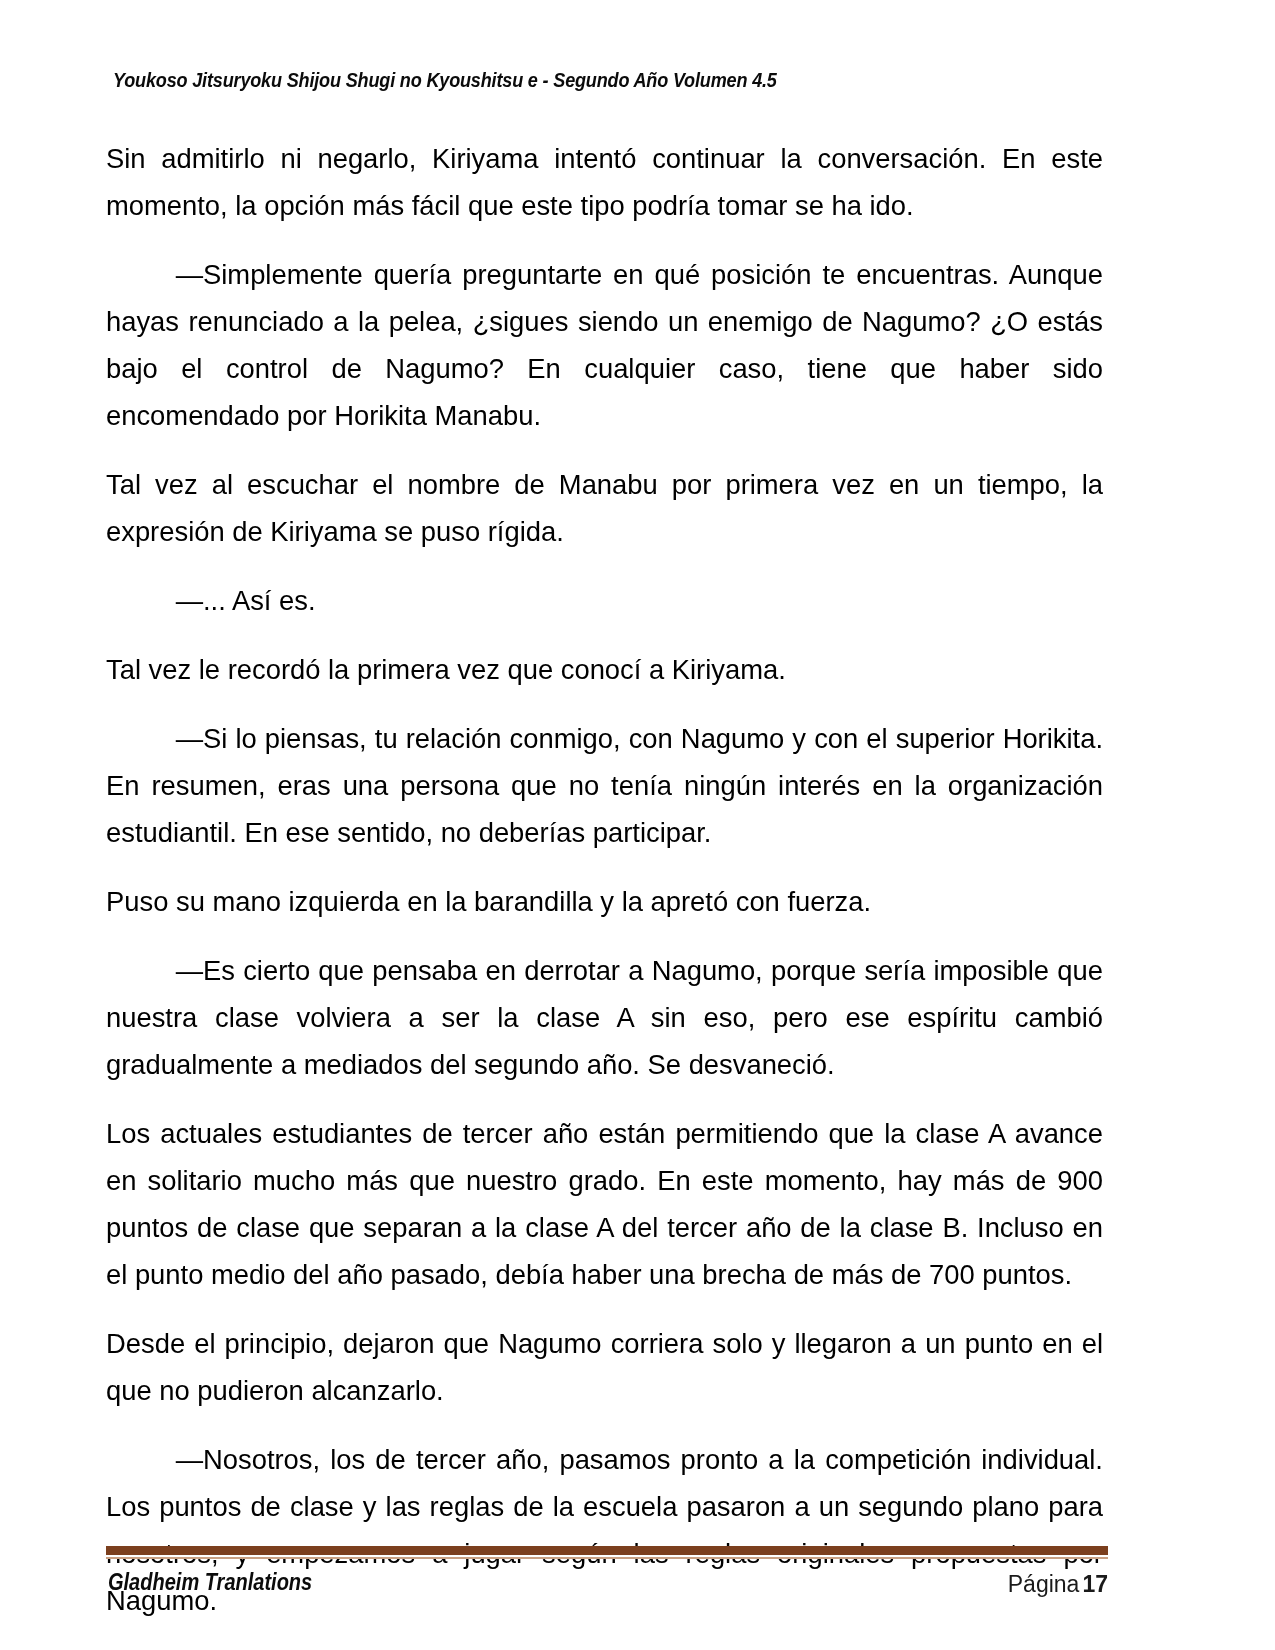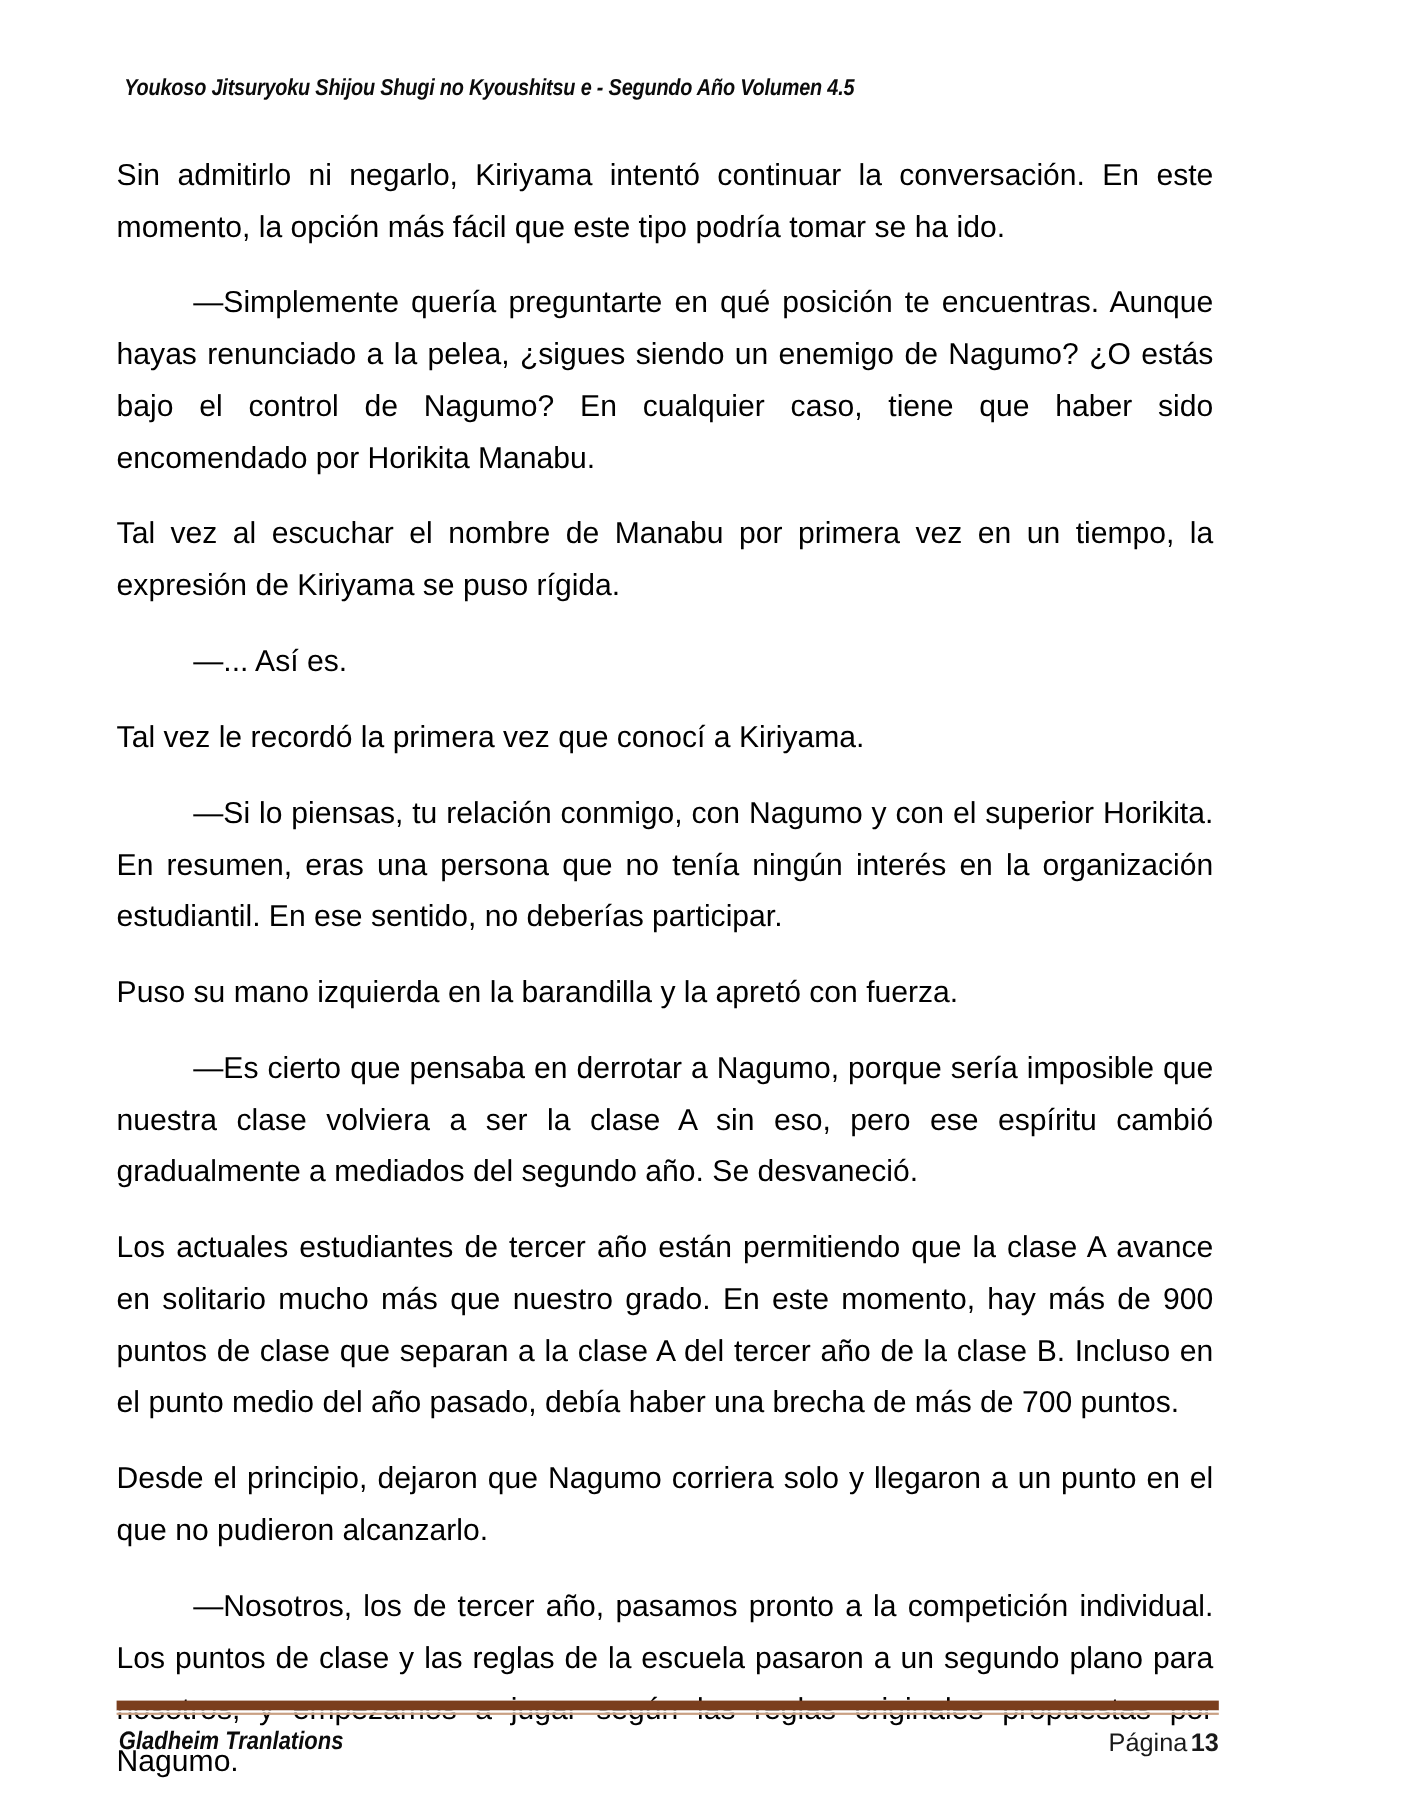--- a/index.html
+++ b/index.html
@@ -151,18 +151,18 @@
 
   <div class="footer">
     <div class="footer-rule-thick"></div>
     <div class="footer-rule-gap"></div>
     <div class="footer-rule-thin"></div>
 
     <div class="footer-row">
       <div class="footer-left">Gladheim Tranlations</div>
 
       <div class="footer-right">
-        <span>Página</span><span class="pagenum">13</span>
+        <span>Página</span><span class="pagenum">17</span>
       </div>
     </div>
   </div>
 
 </div>
 
 </body></html>

